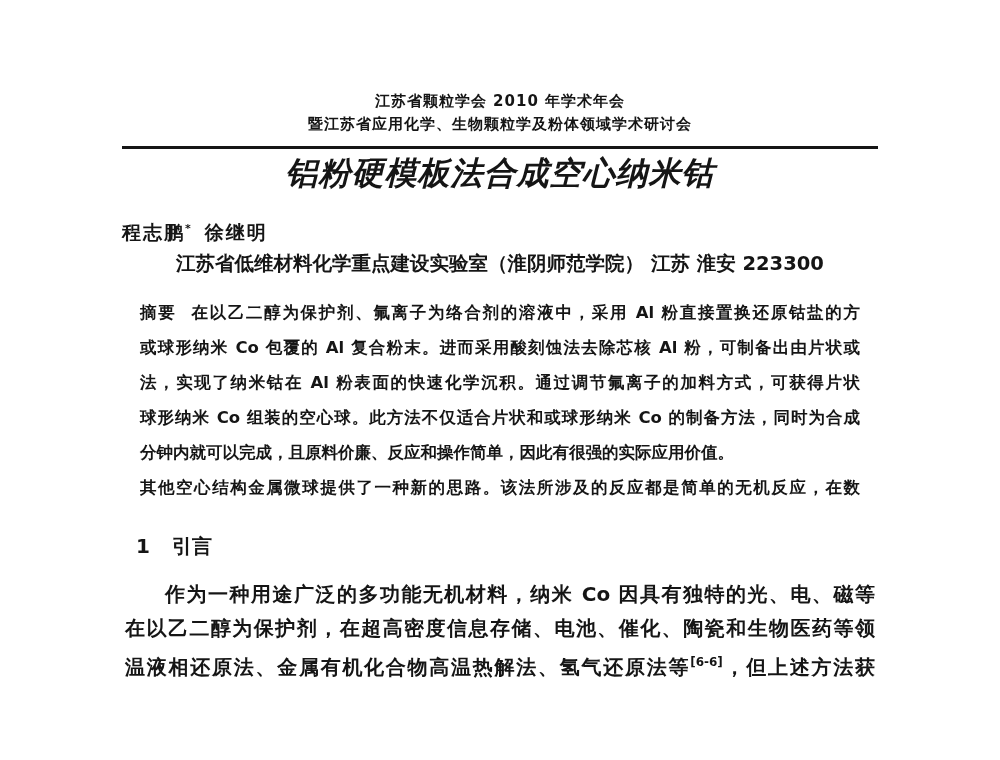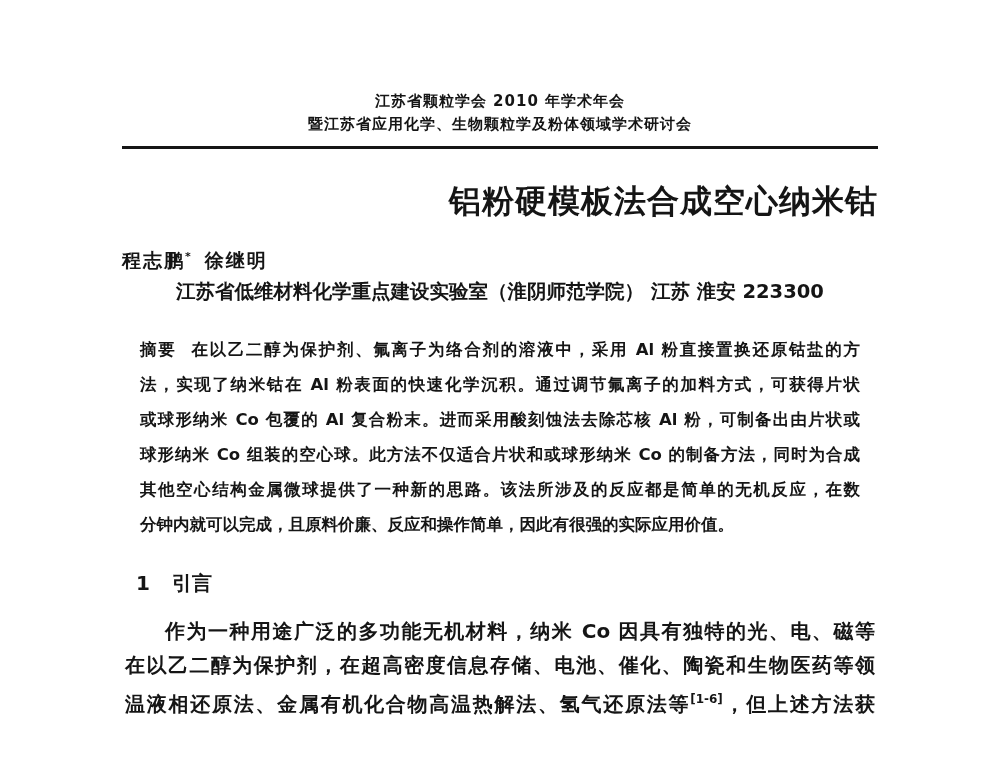--- a/index.html
+++ b/index.html
@@ -28,46 +28,47 @@
     font-weight: 600;
     letter-spacing: 1px;
   }
   .divider {
     border: none;
     border-top: 3px solid #161616;
     margin-top: 10px;
     width: 100%;
   }
   .paper-title {
-    margin-top: 29px;
-    text-align: right;
+    margin-top: 1px;
+    text-align: center;
     font-size: 32px;
     line-height: 46px;
     font-weight: 700;
     letter-spacing: 1px;
+    font-style: italic;
   }
   .authors {
     margin-top: 20px;
     text-align: left;
     font-size: 19px;
     line-height: 26px;
     font-weight: 600;
     letter-spacing: 2px;
   }
   .authors sup { font-size: 11px; letter-spacing: 0; }
   .authors .author-gap { display: inline-block; width: 14px; }
   .affiliation {
     margin-top: 5px;
     text-align: center;
     font-size: 19.5px;
     line-height: 28px;
     font-weight: 600;
   }
   .abstract {
-    margin-top: 26px;
+    margin-top: 17px;
     padding: 0 18px;
     font-size: 16.5px;
     font-weight: 600;
   }
   .abstract .line {
     line-height: 35px;
     text-align: justify;
     text-align-last: justify;
   }
   .abstract .line.last,
@@ -120,33 +121,33 @@
     <div class="authors">
       <span>程志鹏</span><sup>*</sup><span class="author-gap"></span><span>徐继明</span>
     </div>
 
     <div class="affiliation">江苏省低维材料化学重点建设实验室（淮阴师范学院）  江苏 淮安 223300</div>
 
     <div class="abstract">
       <div class="line">
         <span class="abstract-label">摘要</span><span>在以乙二醇为保护剂、氟离子为络合剂的溶液中，采用 Al 粉直接置换还原钴盐的方</span>
       </div>
+      <div class="line">或球形纳米 Co 包覆的 Al 复合粉末。进而采用酸刻蚀法去除芯核 Al 粉，可制备出由片状或</div>
       <div class="line">法，实现了纳米钴在 Al 粉表面的快速化学沉积。通过调节氟离子的加料方式，可获得片状</div>
-      <div class="line">或球形纳米 Co 包覆的 Al 复合粉末。进而采用酸刻蚀法去除芯核 Al 粉，可制备出由片状或</div>
       <div class="line">球形纳米 Co 组装的空心球。此方法不仅适合片状和或球形纳米 Co 的制备方法，同时为合成</div>
+      <div class="line last">分钟内就可以完成，且原料价廉、反应和操作简单，因此有很强的实际应用价值。</div>
       <div class="line">其他空心结构金属微球提供了一种新的思路。该法所涉及的反应都是简单的无机反应，在数</div>
-      <div class="line last">分钟内就可以完成，且原料价廉、反应和操作简单，因此有很强的实际应用价值。</div>
     </div>
 
     <div class="section-heading">
       <span class="sec-num">1</span><span>引言</span>
     </div>
 
     <div class="body-para">
       <div class="bline first">作为一种用途广泛的多功能无机材料，纳米 Co 因具有独特的光、电、磁等</div>
       <div class="bline">在以乙二醇为保护剂，在超高密度信息存储、电池、催化、陶瓷和生物医药等领</div>
       <div class="bline">
-        <span>温液相还原法、金属有机化合物高温热解法、氢气还原法等</span><sup>[1-6]</sup><span>，但上述方法获</span>
+        <span>温液相还原法、金属有机化合物高温热解法、氢气还原法等</span><sup>[6-6]</sup><span>，但上述方法获</span>
       </div>
     </div>
 
   </div>
 </div>
 
 </body></html>

